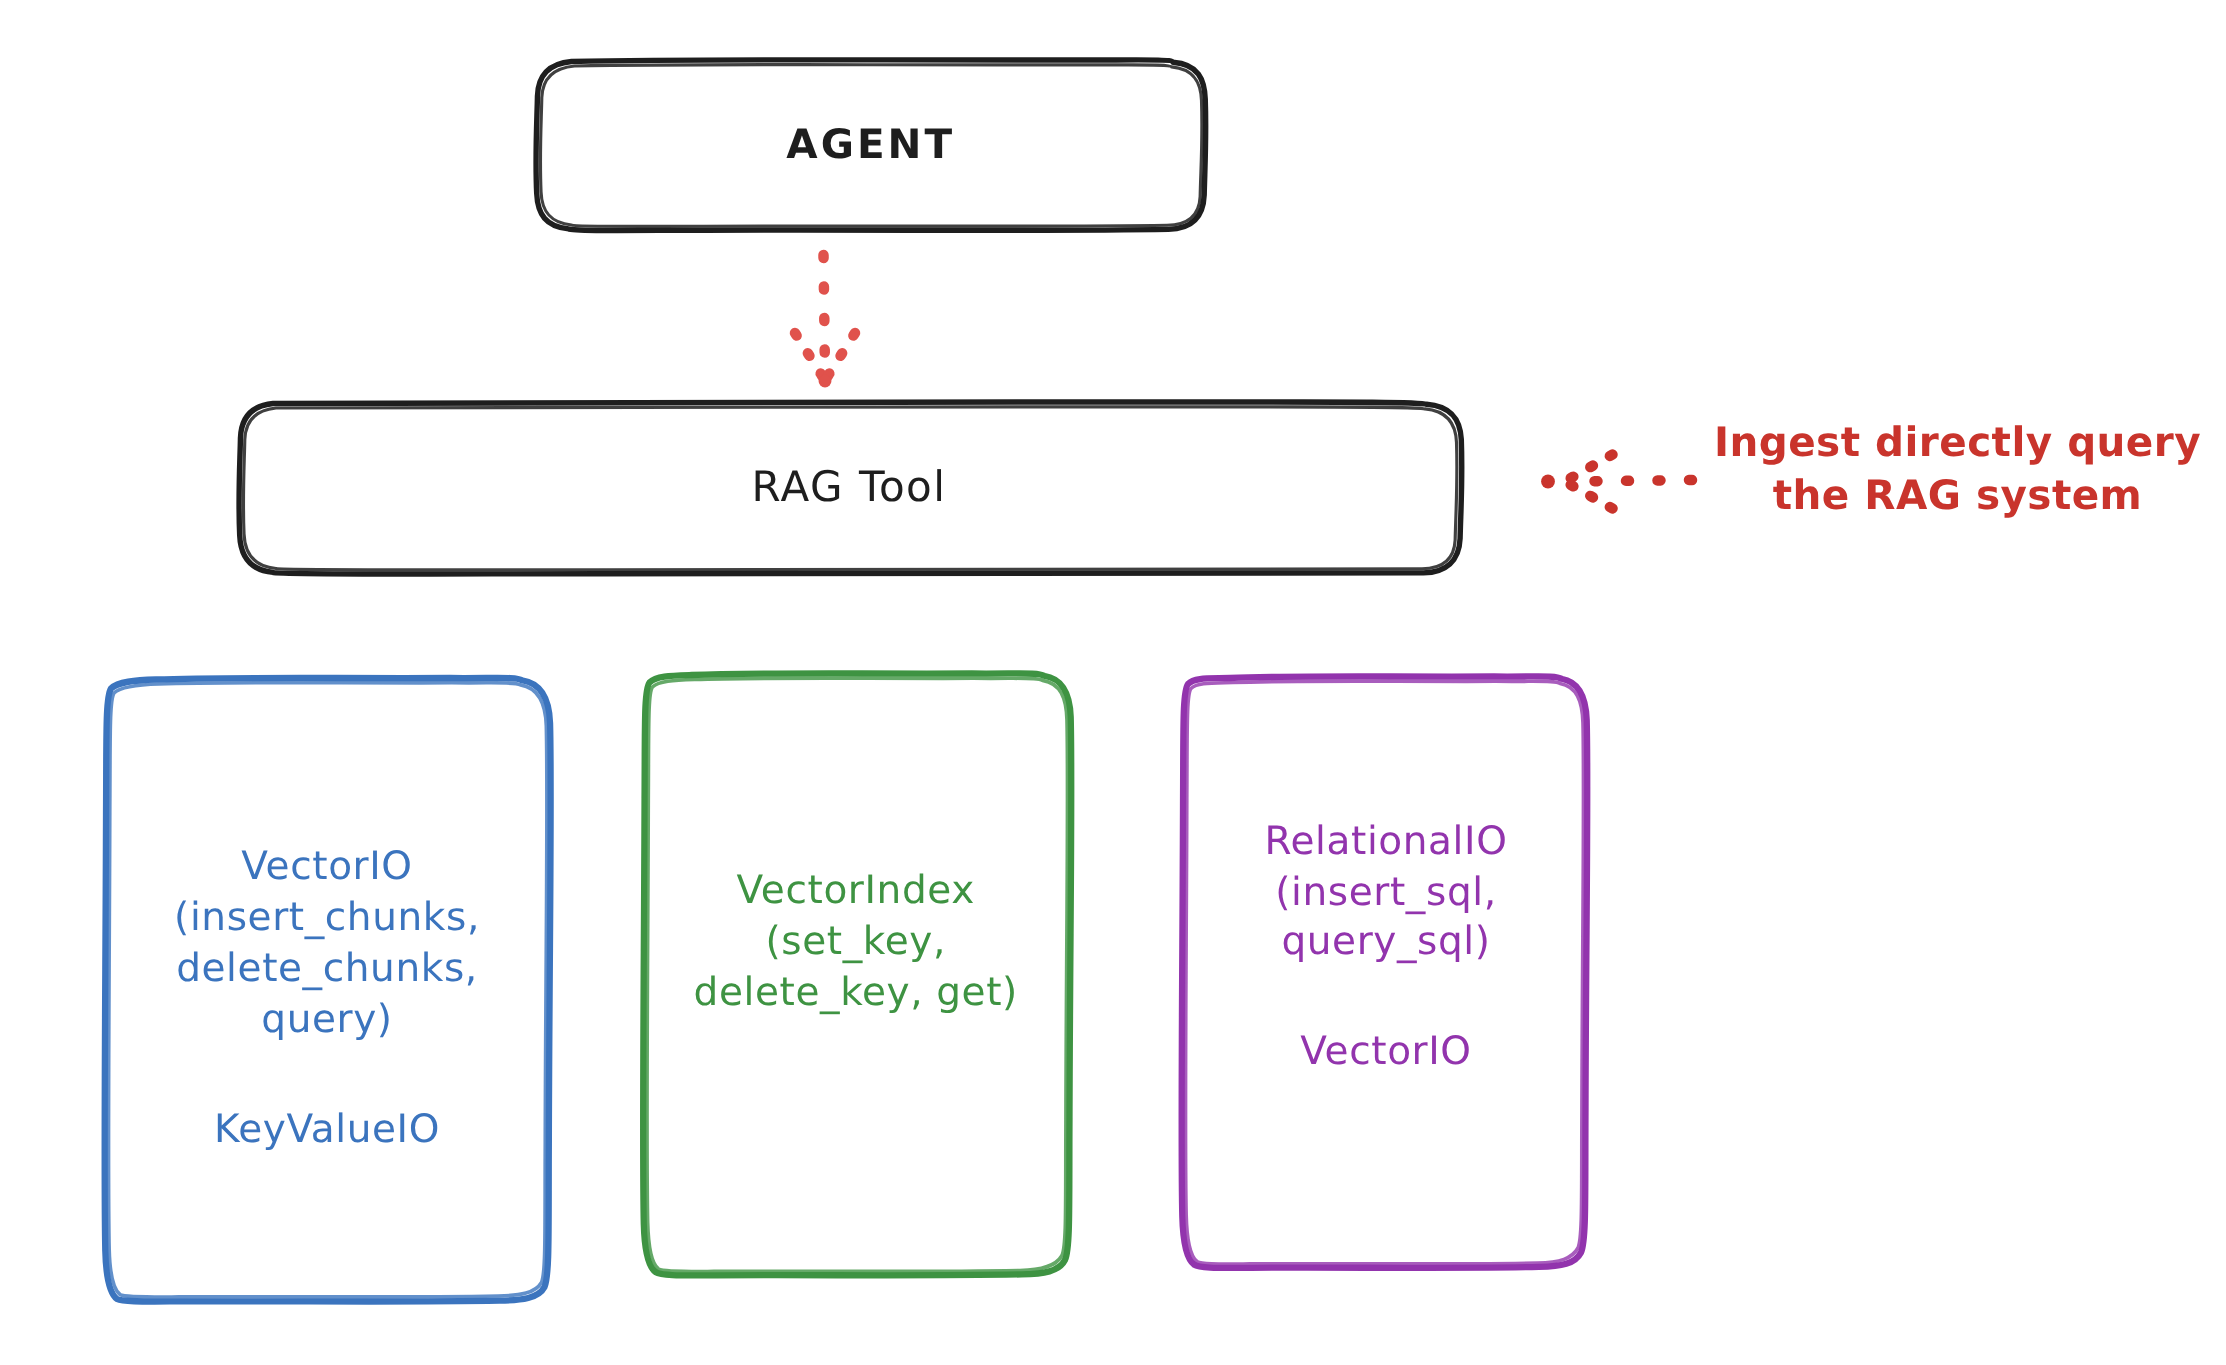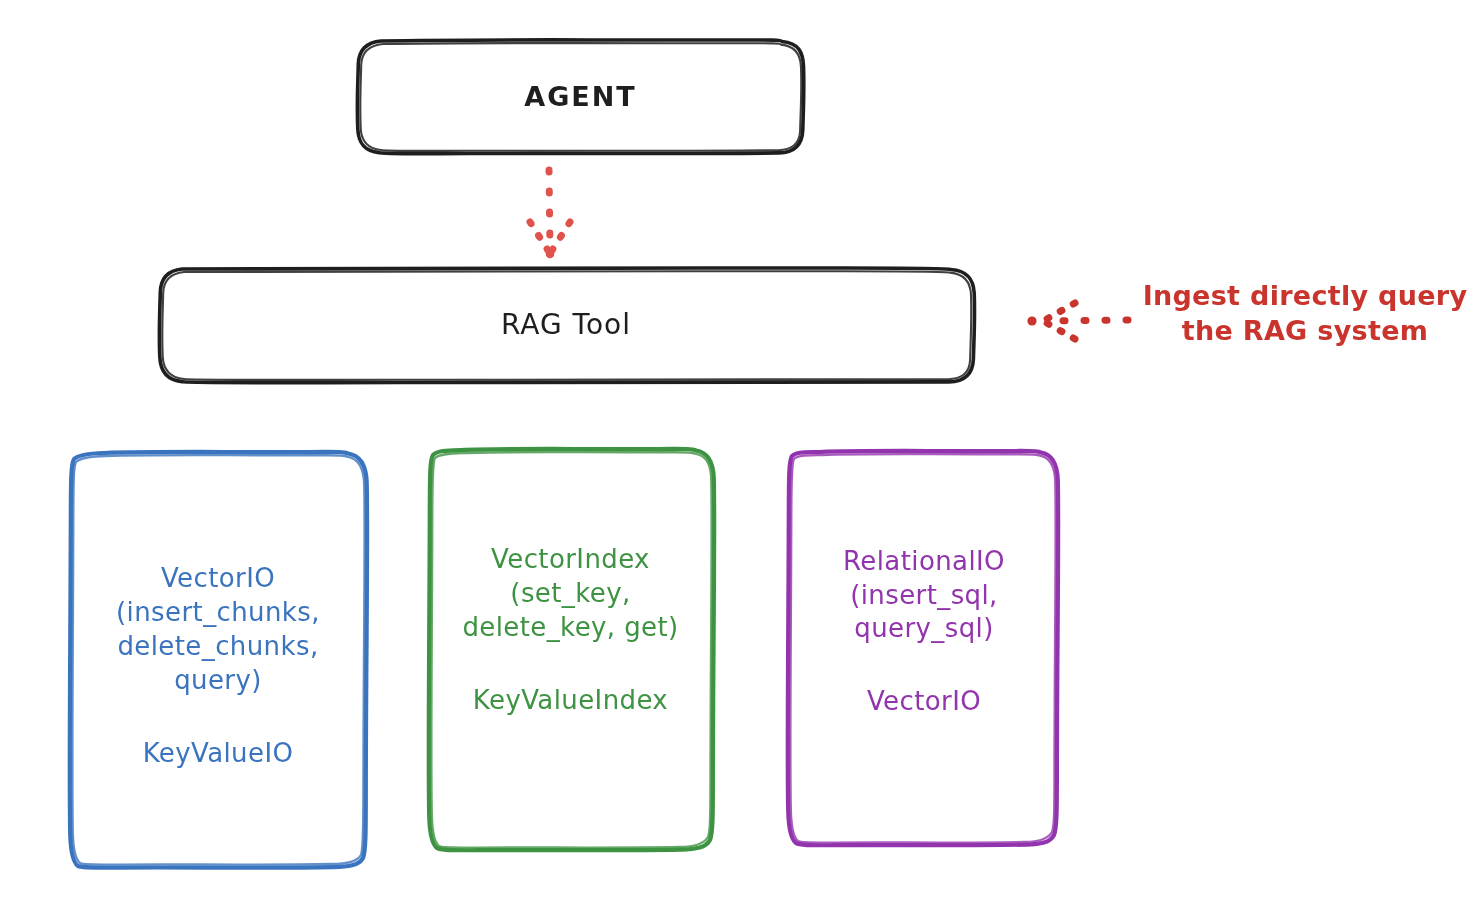--- a/index.html
+++ b/index.html
@@ -303,21 +303,20 @@
 (insert_chunks,
 delete_chunks,
 query)</div>
   <div class="node-sub">KeyValueIO</div>
 </div>
 
 <div class="node store-node" id="keyvalueio-node">
   <div class="node-label">VectorIndex
 (set_key,
 delete_key, get)</div>
-  <div class="node-sub">KeyValueIndex</div>
 </div>
 
 <div class="node store-node" id="relationalio-node">
   <div class="node-label">RelationalIO
 (insert_sql,
 query_sql)</div>
   <div class="node-sub">VectorIO</div>
 </div>
 
 <div id="ingest-annotation">Ingest directly query

